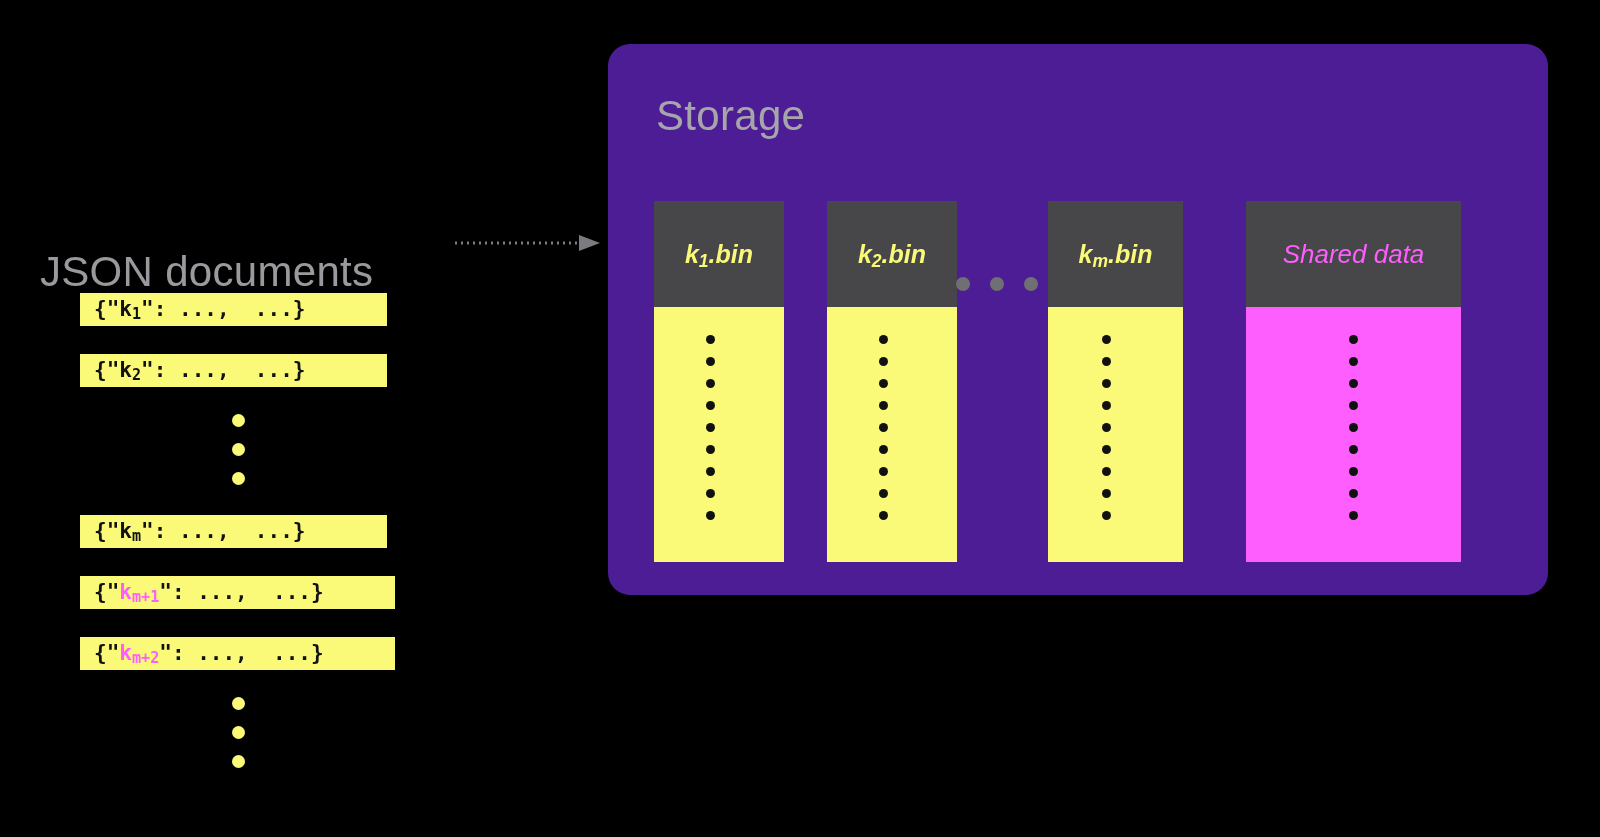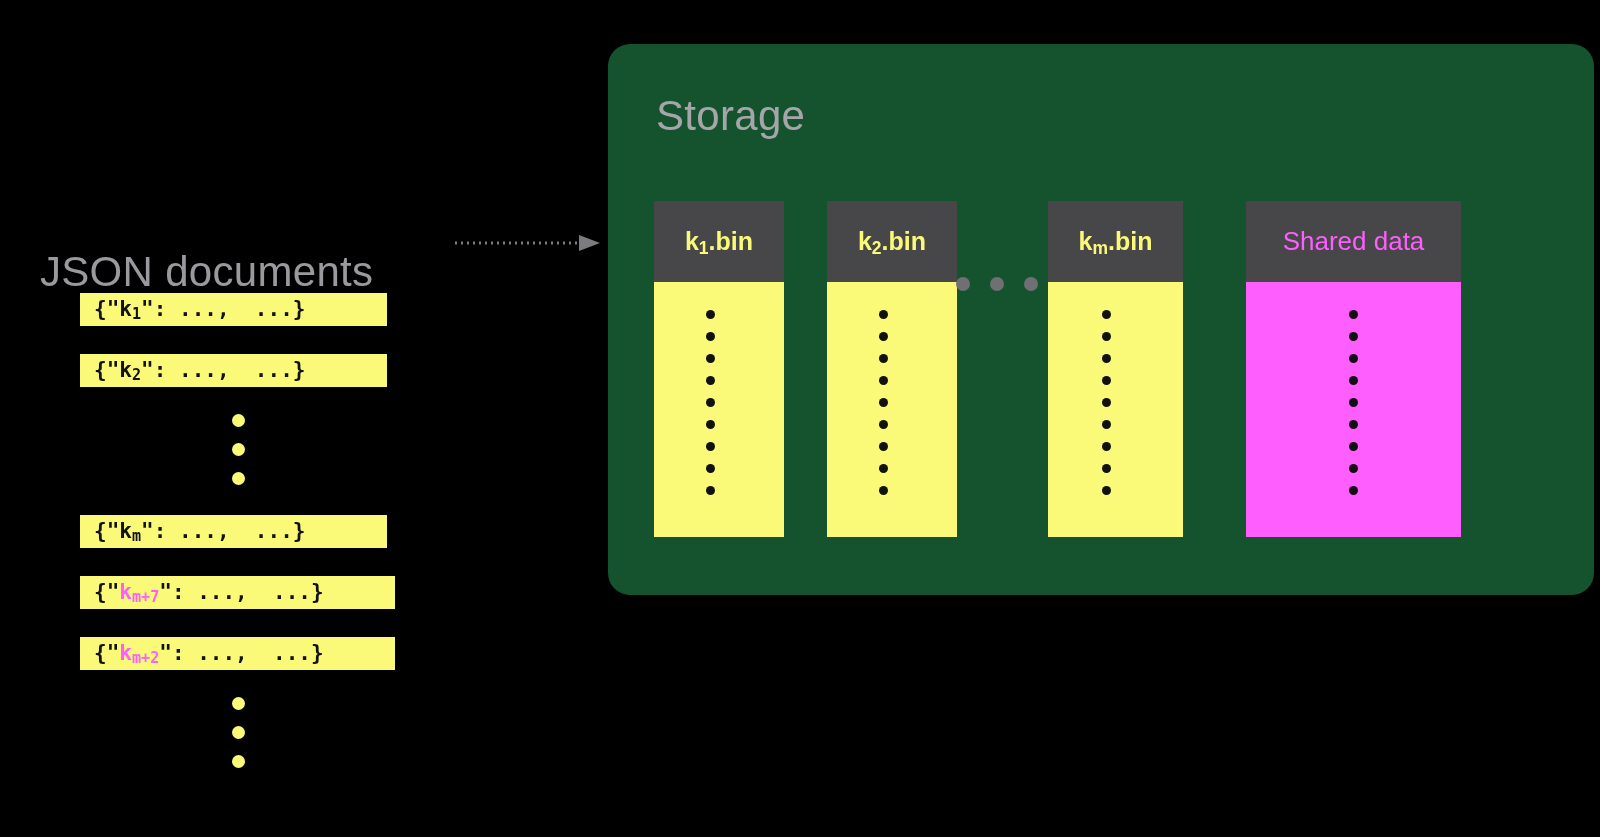--- a/index.html
+++ b/index.html
@@ -91,46 +91,46 @@
     height: 20px;
   }
 
   
   #storage-panel {
     position: absolute;
     left: 608px;
     top: 44px;
     width: 940px;
     height: 551px;
-    background: #14532d;
+    background: #4c1d95;
     border-radius: 22px;
-    padding-left: 46px;
   }
 
   #storage-title {
     position: absolute;
     left: 48px;
     top: 48px;
     font-size: 42px;
     font-weight: 400;
     color: #a6a6aa;
     letter-spacing: 0.3px;
   }
 
   .bin-col {
     position: absolute;
     top: 157px;
   }
   .bin-head {
-    height: 81px;
+    height: 106px;
     background: #474749;
     display: flex;
     align-items: center;
     justify-content: center;
     box-sizing: border-box;
+    font-style: italic;
   }
   .bin-head .label {
     font-size: 25px;
     font-weight: 700;
     color: #FAFA78;
     white-space: nowrap;
   }
   .bin-head .label sub {
     font-size: 0.7em;
     vertical-align: -0.2em;
@@ -207,21 +207,21 @@
     <i></i>
     <i></i>
     <i></i>
   </div>
 
   <div class="json-row" style="top:515px; width:307px;">
     <span class="code">{"<span>k<sub>m</sub></span>": ...,&nbsp; ...}</span>
   </div>
 
   <div class="json-row" style="top:576px; width:315px;">
-    <span class="code">{"<span class="mkey">k<sub>m+7</sub></span>": ...,&nbsp; ...}</span>
+    <span class="code">{"<span class="mkey">k<sub>m+1</sub></span>": ...,&nbsp; ...}</span>
   </div>
 
   <div class="json-row" style="top:637px; width:315px;">
     <span class="code">{"<span class="mkey">k<sub>m+2</sub></span>": ...,&nbsp; ...}</span>
   </div>
 
   <div class="vdots-yellow" style="left:230px; top:697px;">
     <i></i>
     <i></i>
     <i></i>

